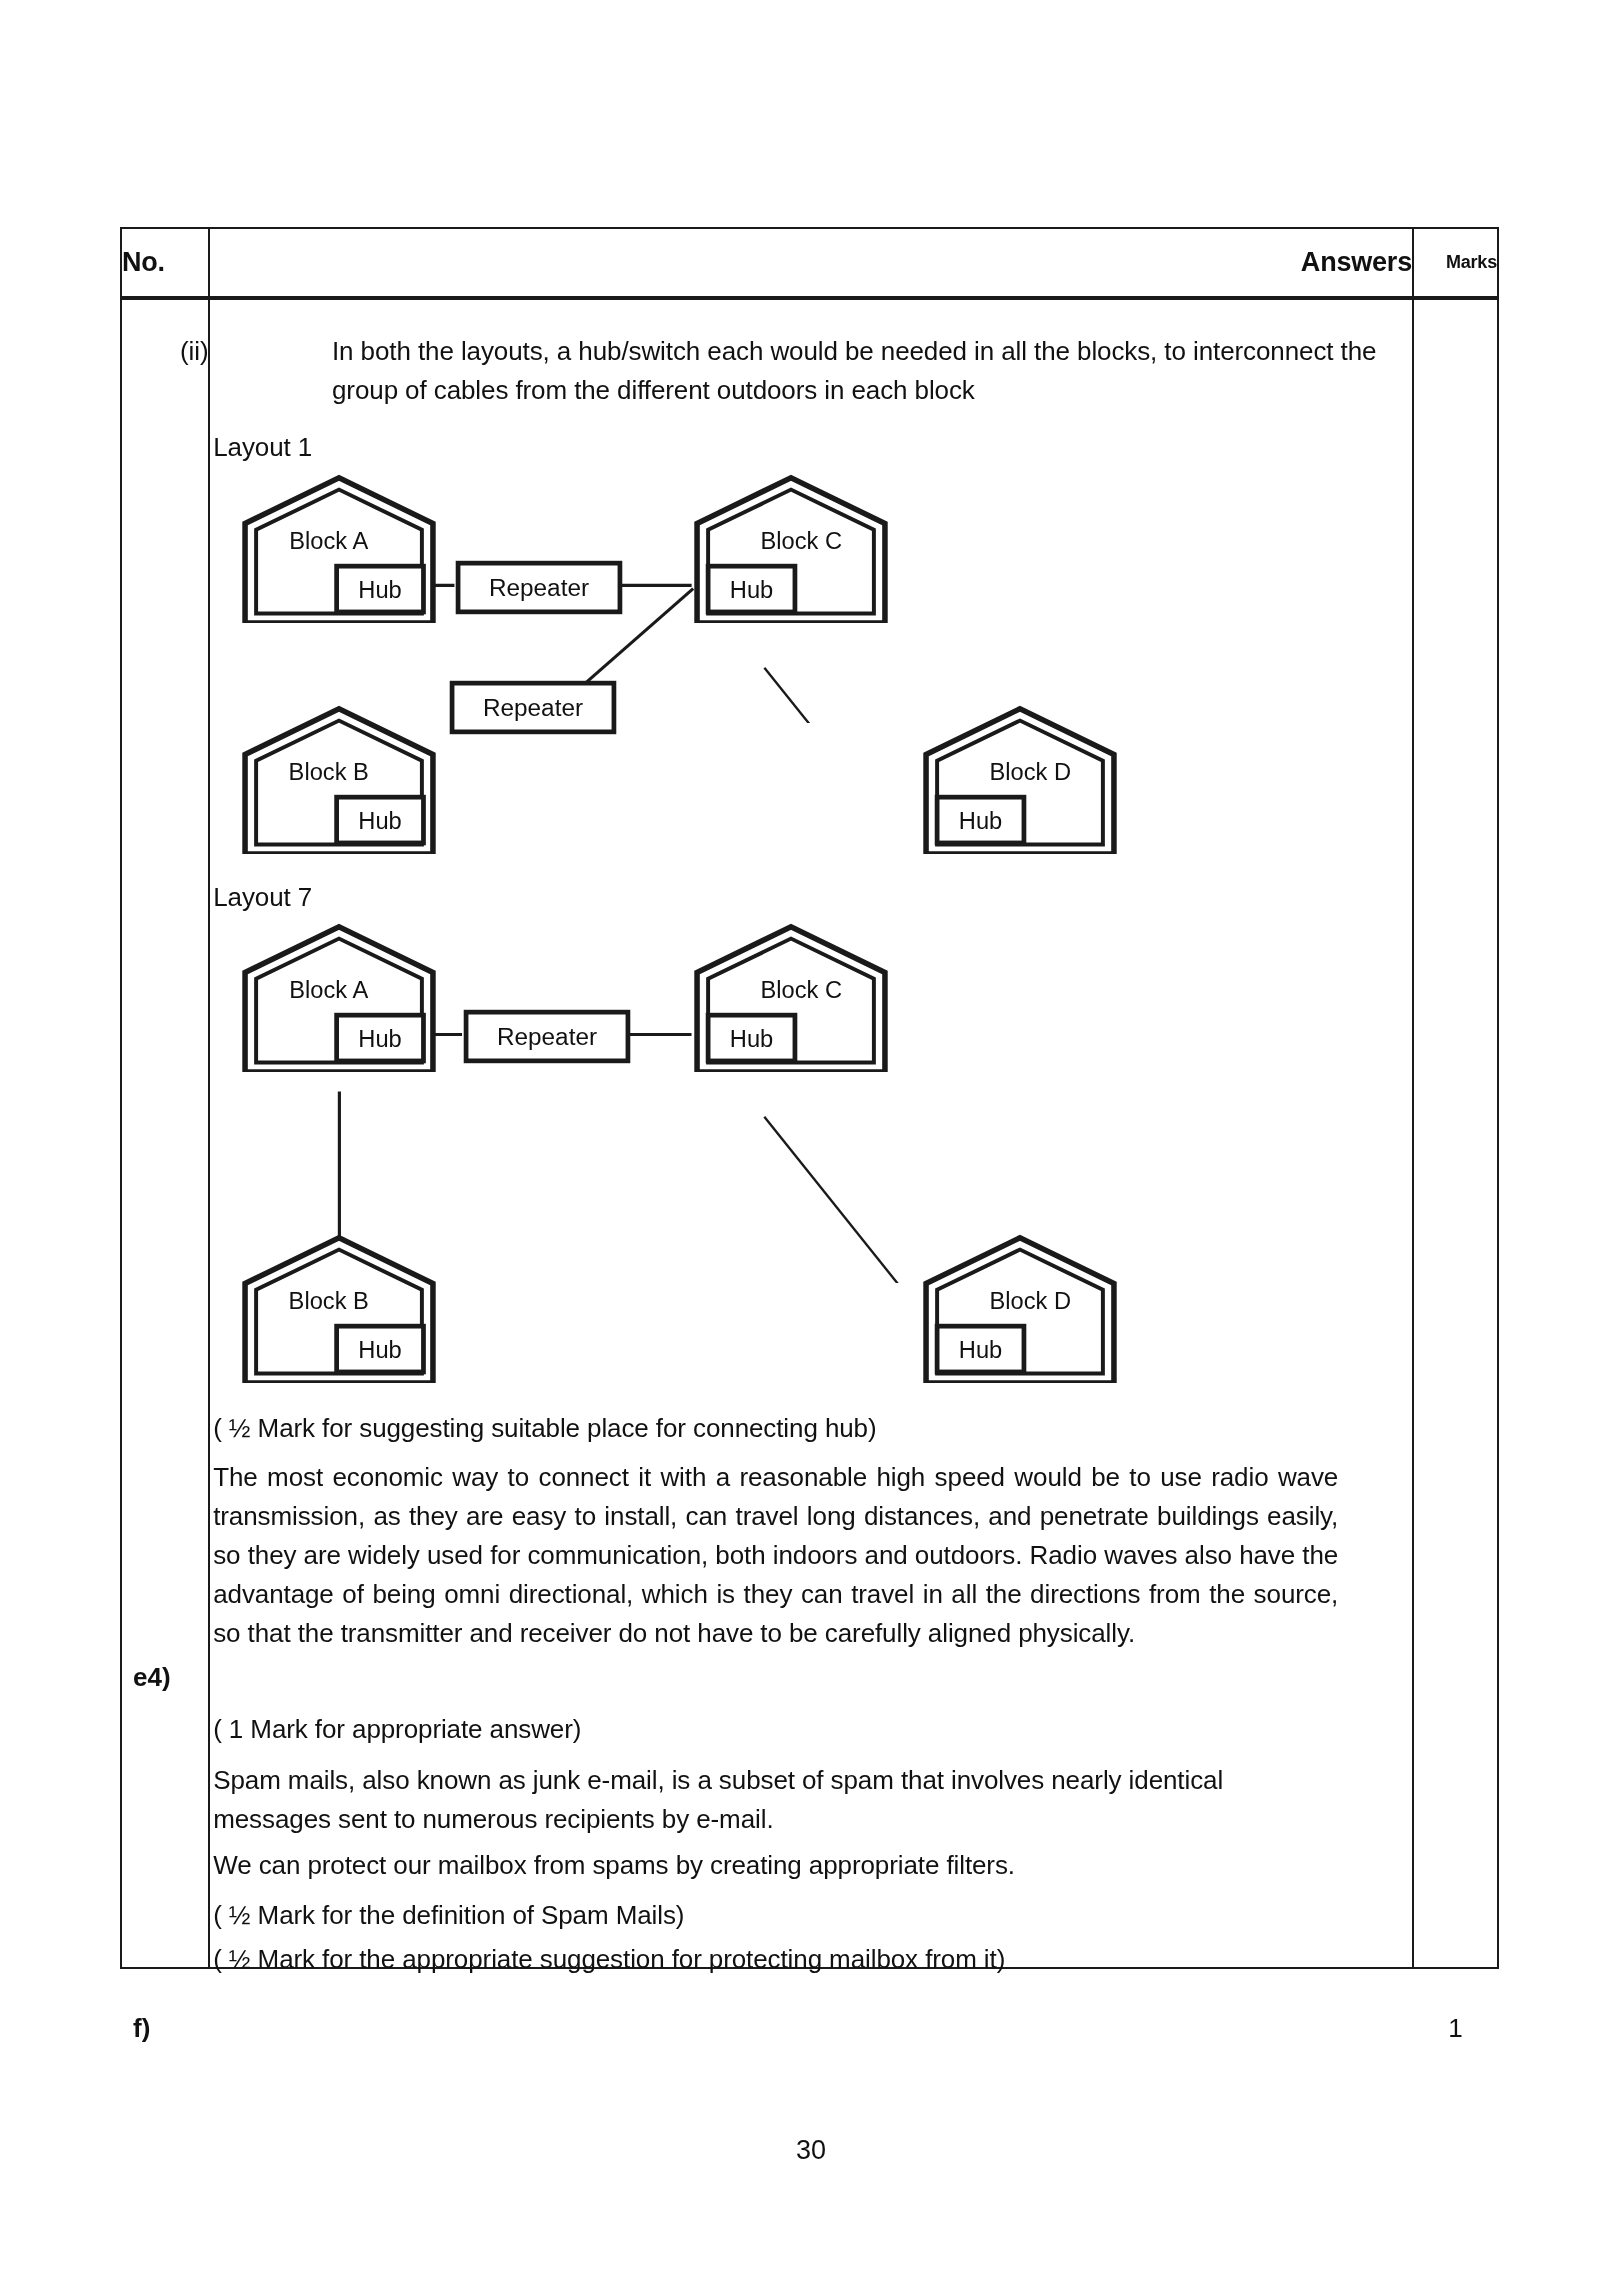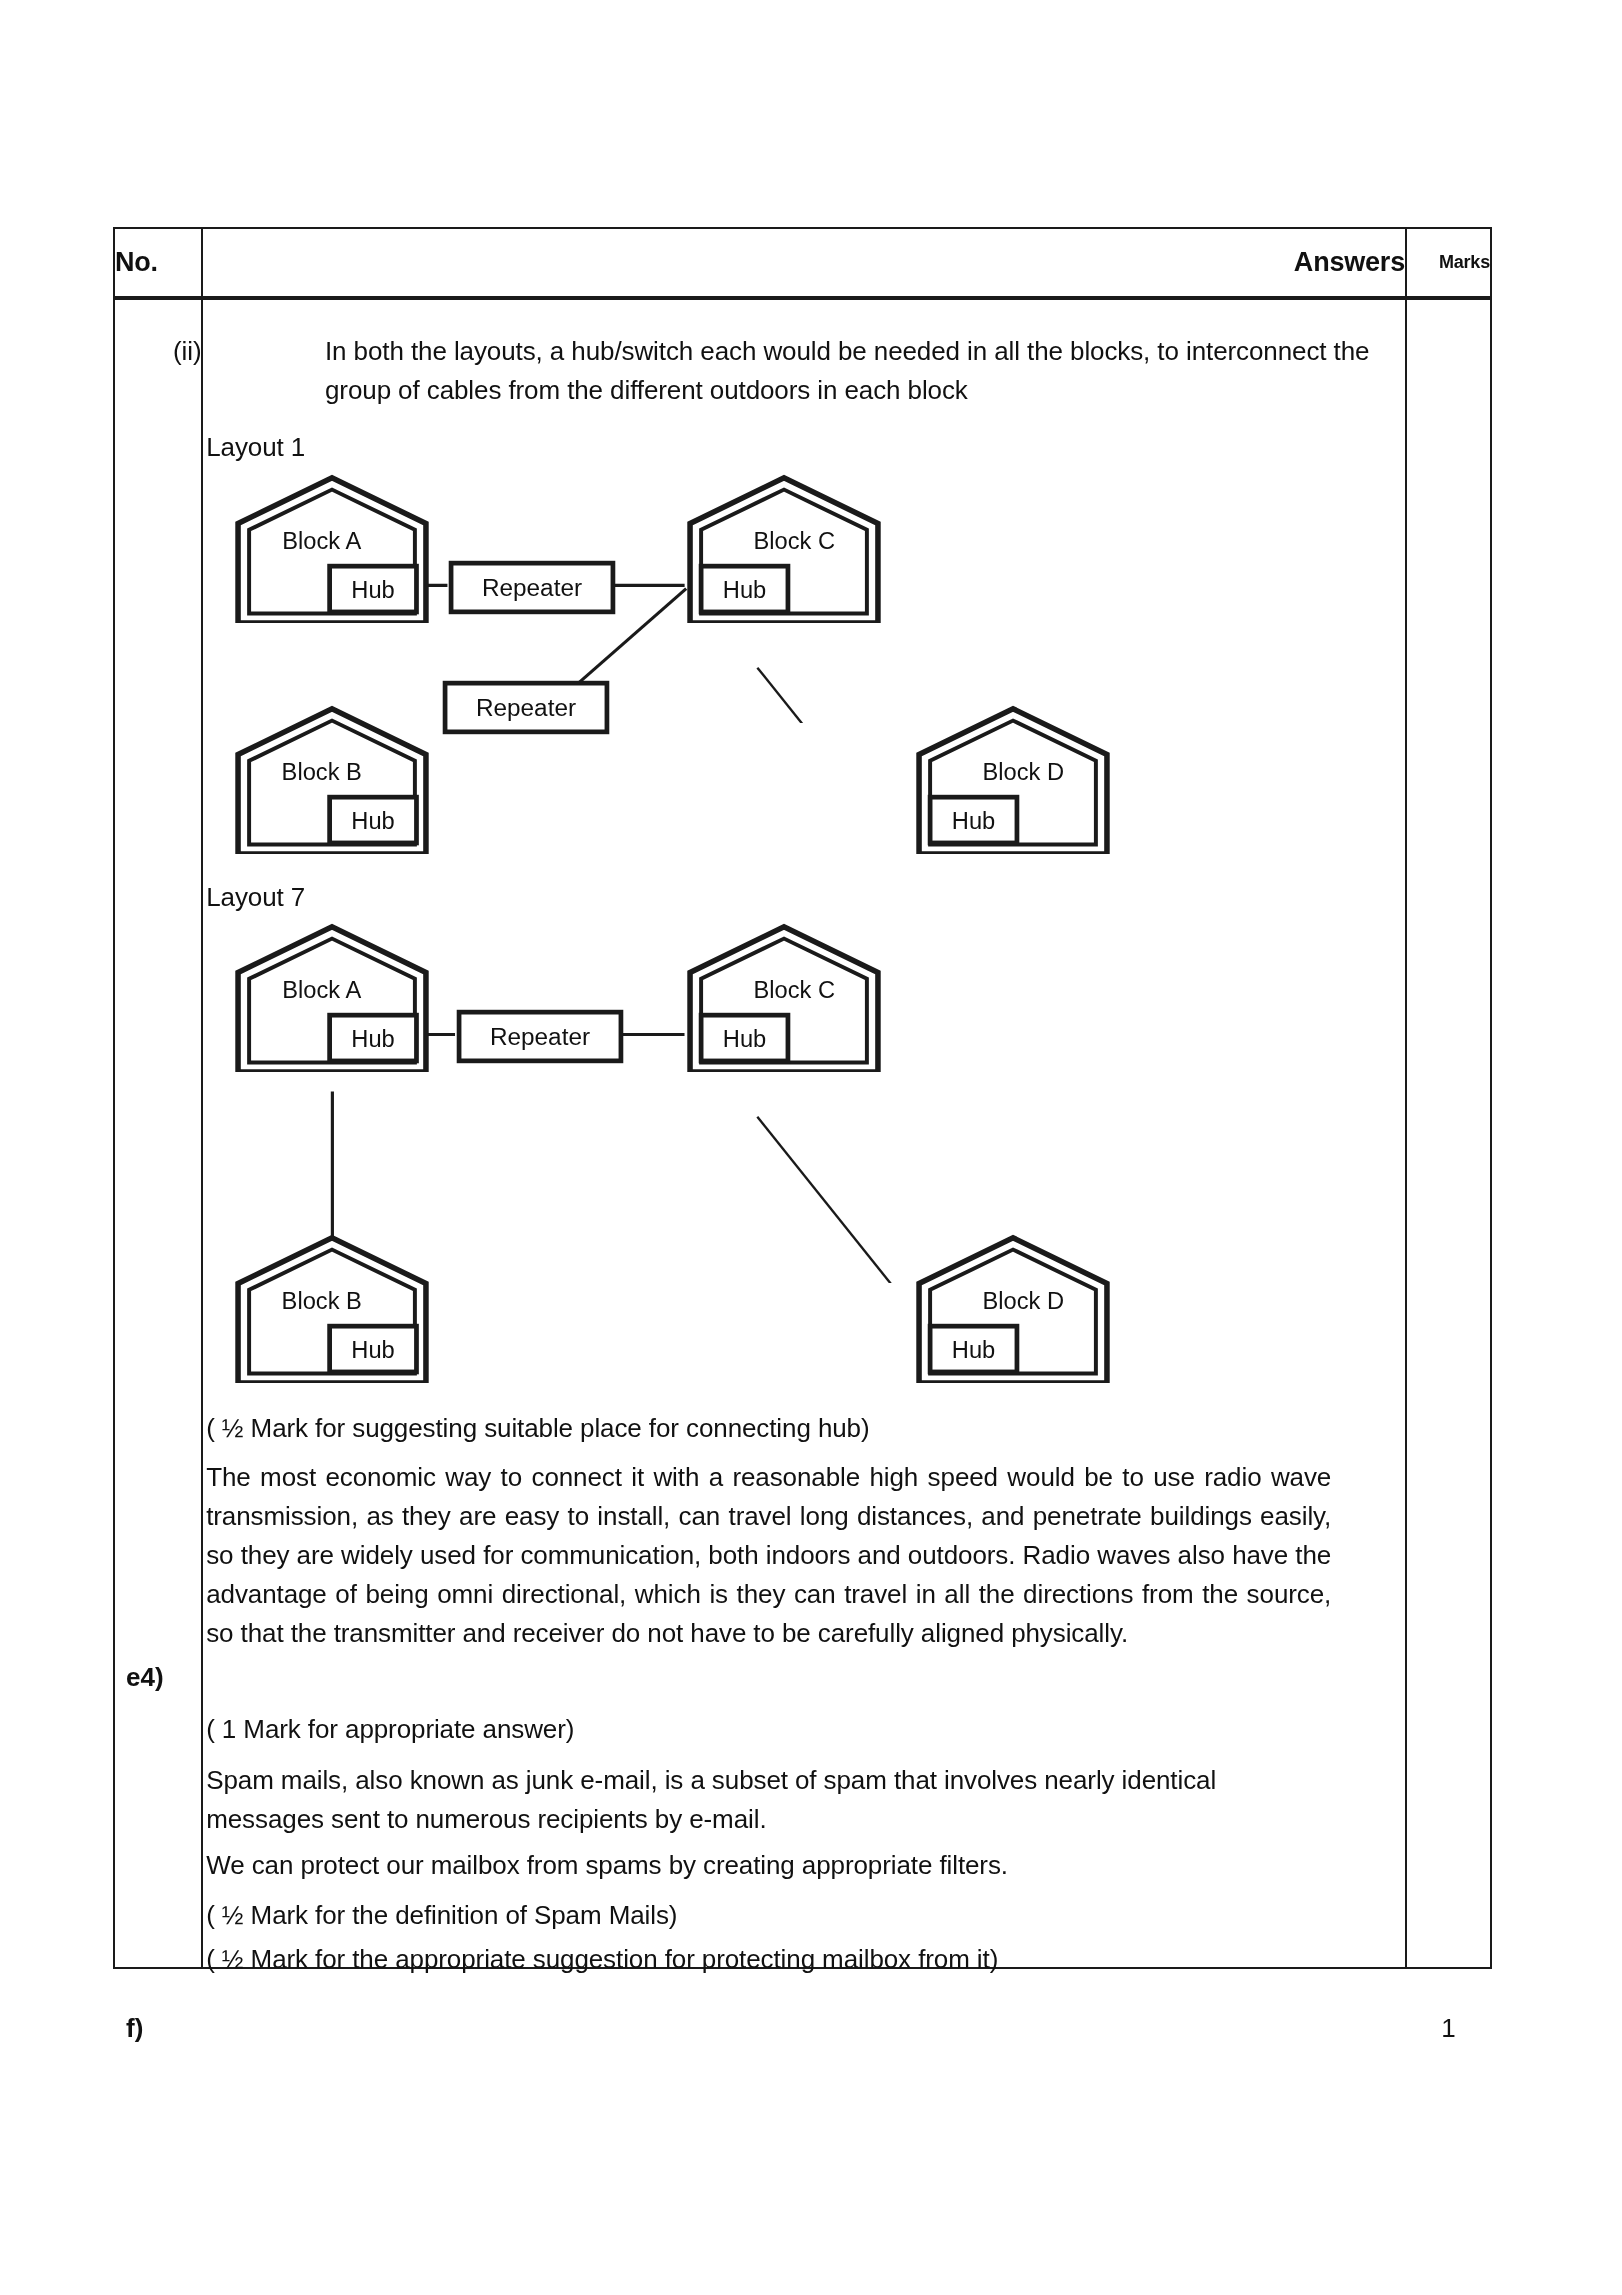--- a/index.html
+++ b/index.html
@@ -19,21 +19,21 @@
   .page {
     position: absolute;
     left: 0; top: 0;
     width: 1622px;
     height: 2295px;
   }
 
   
   .answer-table {
     position: absolute;
-    left: 113px;
+    left: 120px;
     top: 227px;
     width: 1372px;
     border-collapse: collapse;
     table-layout: fixed;
     padding-left: 12px;
   }
   .answer-table td, .answer-table th {
     border: 2.4px solid #1a1a1a;
     vertical-align: top;
     padding: 0;
@@ -286,15 +286,16 @@
 
       </td>
 
       <td class="marks-cell col-mk">
         <span class="mark-val" style="top:1713px;">1</span>
       </td>
     </tr>
   </tbody>
     </table>
 
+  <div class="page-number">30</div>
 
 </div>
 
 
 </body></html>

